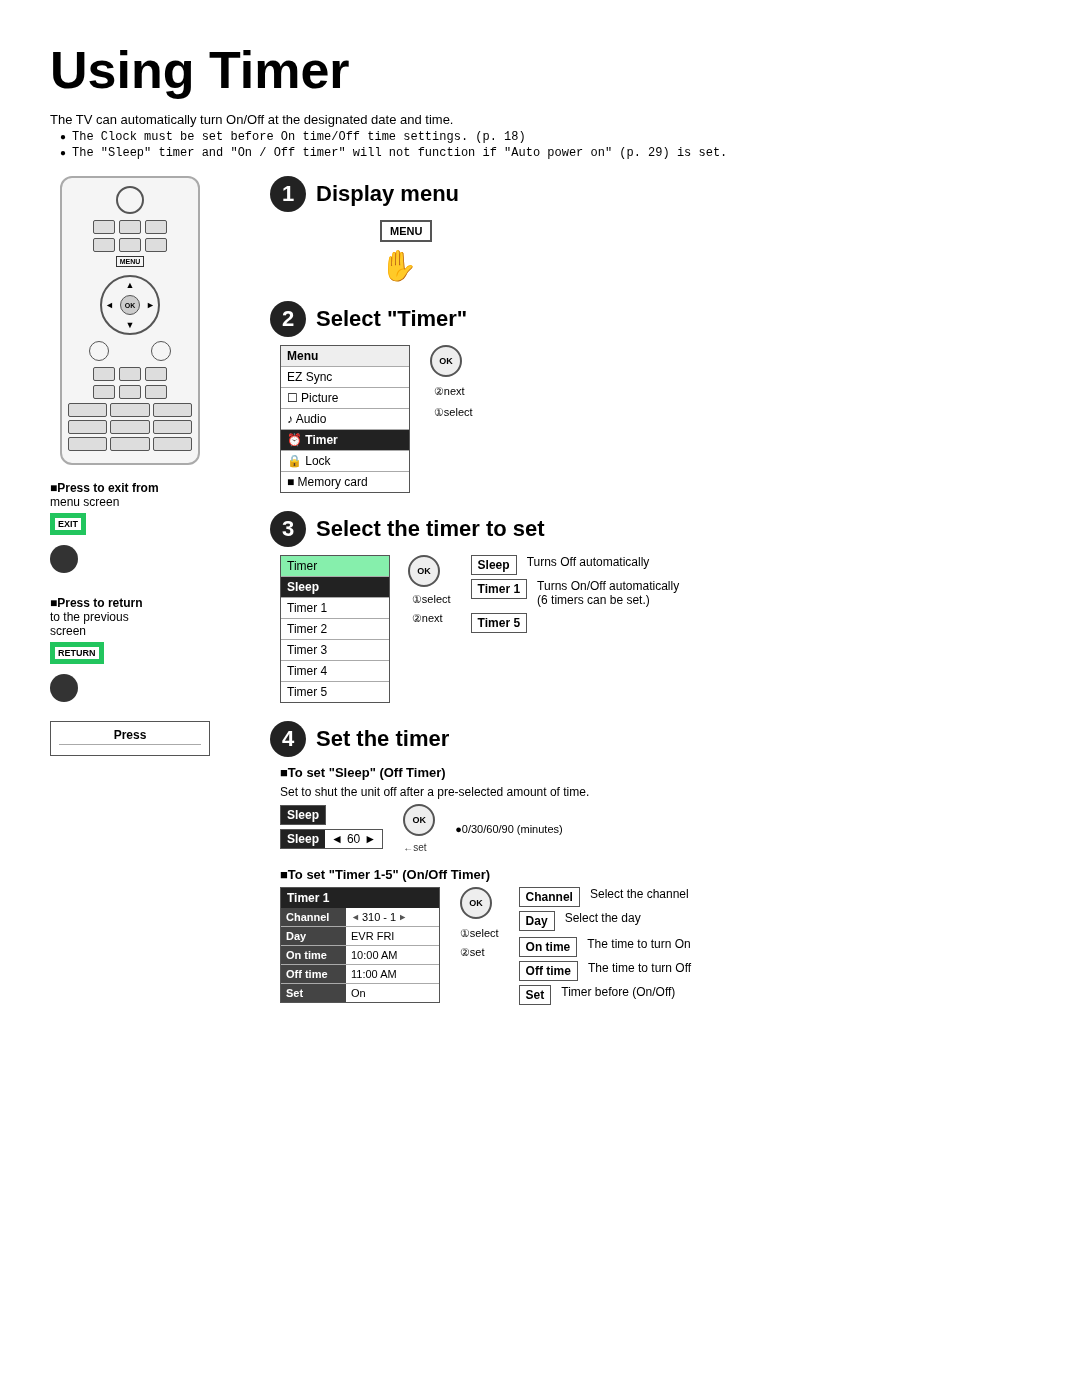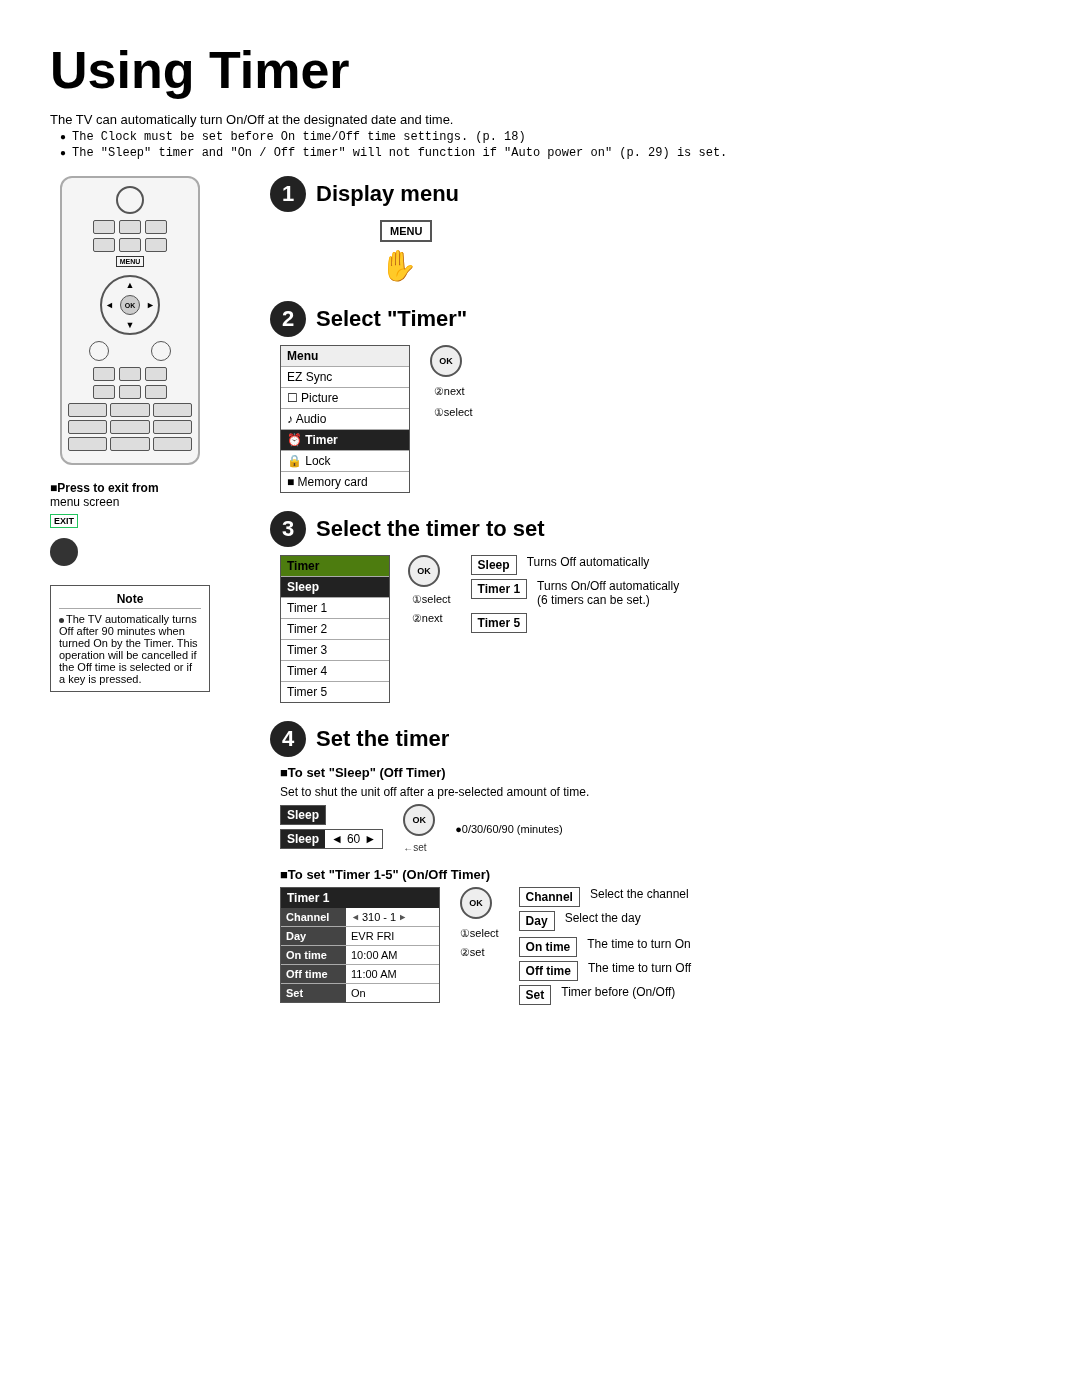--- a/index.html
+++ b/index.html
@@ -216,22 +216,22 @@
       padding: 3px 6px;
       border-bottom: 1px solid #aaa;
     }
     .timer-table div:last-child { border-bottom: none; }
     .timer-table .active-row {
       background: #222;
       color: #fff;
       font-weight: bold;
     }
     .timer-table .header-row {
-      font-weight: bold;
-      background: #4d7c0f;
+      font-weight: normal;
+      background: #86efac;
     }
 
     
     .sleep-box {
       display: inline-flex;
       border: 1.5px solid #555;
       font-size: 12px;
       margin-bottom: 4px;
     }
     .sleep-box .sleep-header {
@@ -302,21 +302,21 @@
     .return-btn {
       width: 28px; height: 28px;
       background: #333;
       border-radius: 50%;
       display: inline-block;
       margin: 4px 0;
     }
     .exit-label {
       font-size: 9px;
       font-weight: bold;
-      border: 1px solid #22c55e;
+      border: 5px solid #22c55e;
       padding: 1px 3px;
       display: inline-block;
       margin-bottom: 2px;
     }
 
     
     .note-box {
       border: 1.5px solid #555;
       padding: 6px 8px;
       font-size: 11px;
@@ -450,26 +450,32 @@
 
     <div class="press-section">
       <div class="press-label">■Press to exit from</div>
       <div>menu screen</div>
       <div style="margin:4px 0;">
         <span class="exit-label">EXIT</span>
       </div>
       <div class="exit-btn"></div>
     </div>
 
+    <div class="press-section">
+      <div class="press-label">■Press to return</div>
+      <div>to the previous</div>
+      <div>screen</div>
+      <div style="margin:4px 0;">
+        <span class="exit-label">RETURN</span>
+      </div>
+      <div class="return-btn"></div>
+    </div>
 
     <div class="note-box">
-      <div class="note-title">Note</div>
-      <div>
-        <span class="circle-mini"></span><span>The TV automatically turns Off after 90 minutes when turned On by the Timer. This operation will be cancelled if the Off time is selected or if a key is pressed.</span>
-      </div>
+      <div class="note-title">Press</div>
     </div>
   </div>
 
   <div class="right-col">
 
     <div class="step-section">
       <div class="step-header">
         <div class="step-number">1</div>
         <div class="step-title">Display menu</div>
       </div>

